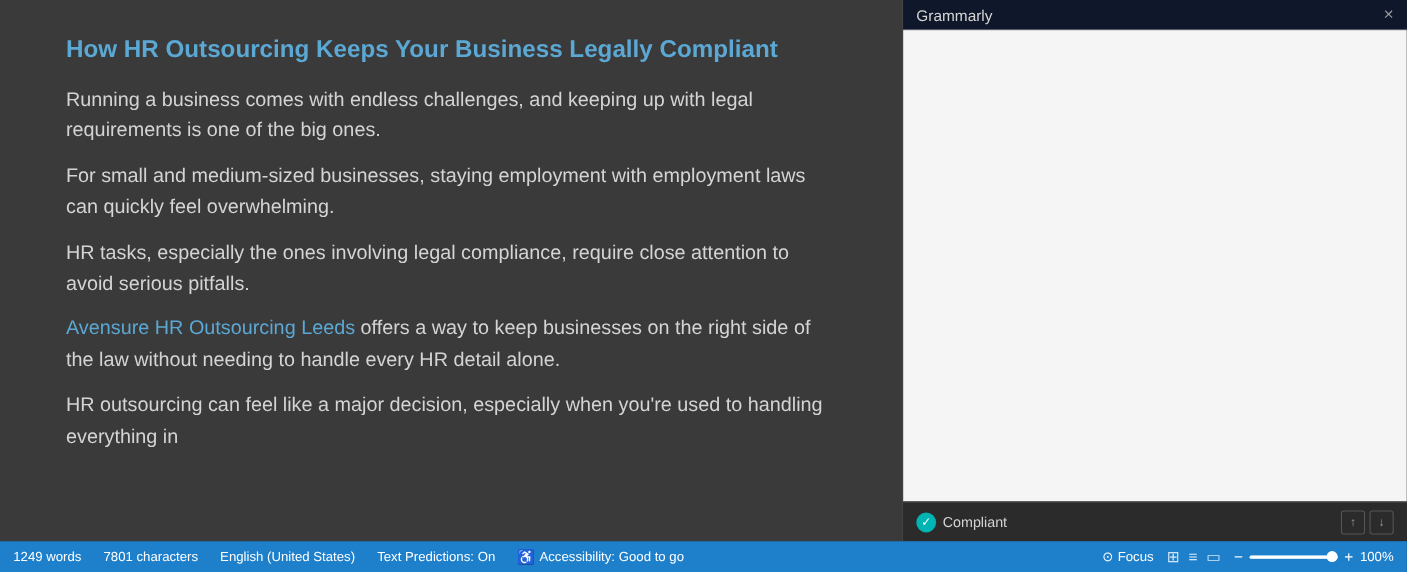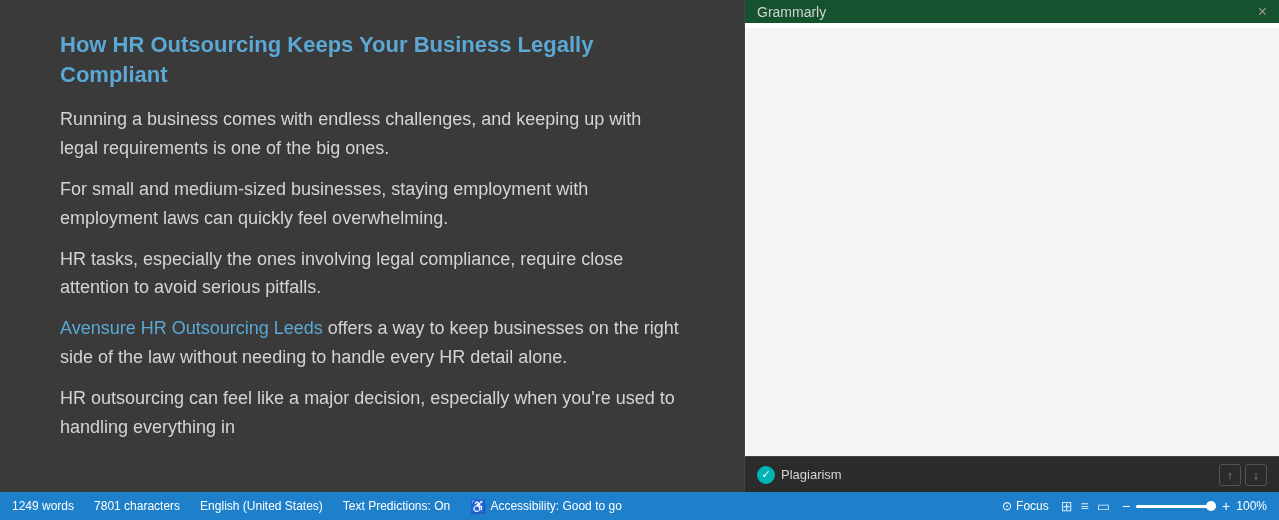--- a/index.html
+++ b/index.html
@@ -15,21 +15,21 @@
 
     
     .main-container {
       display: flex;
       flex: 1;
       overflow: hidden;
     }
 
     
     .document-area {
-      width: 744px;
+      width: 820px;
       background: #3a3a3a;
       overflow: hidden;
       position: relative;
     }
 
     .document-content {
       padding: 30px 60px 20px 60px;
       color: #d4d4d4;
       font-size: 13.5px;
       line-height: 1.6;
@@ -66,26 +66,26 @@
     .right-panel {
       flex: 1;
       background: #2b2b2b;
       border-left: 1px solid #444;
       display: flex;
       flex-direction: column;
       overflow: hidden;
     }
 
     .grammarly-header {
-      background: #14532d;
+      background: #0f172a;
       padding: 4px 12px;
       display: flex;
       align-items: center;
       justify-content: space-between;
-      border-bottom: 5px solid #ffffff;
+      border-bottom: 1px solid #ffffff;
       height: 28px;
     }
 
     .grammarly-title {
       color: #d4d4d4;
       font-size: 14px;
       font-weight: 500;
     }
 
     .grammarly-close {
@@ -260,21 +260,21 @@
 
   <div class="right-panel">
     <div class="grammarly-header">
       <span class="grammarly-title">Grammarly</span>
       <button class="grammarly-close">×</button>
     </div>
     <div class="grammarly-content">
     </div>
     <div class="grammarly-footer">
       <div class="plagiarism-icon">✓</div>
-      <span class="plagiarism-label">Plagiarism</span>
+      <span class="plagiarism-label">Compliant</span>
       <div class="grammarly-nav">
         <button class="grammarly-nav-btn">↑</button>
         <button class="grammarly-nav-btn">↓</button>
       </div>
     </div>
   </div>
 </div>
 
 <div class="status-bar">
   <span class="status-item">1249 words</span>

